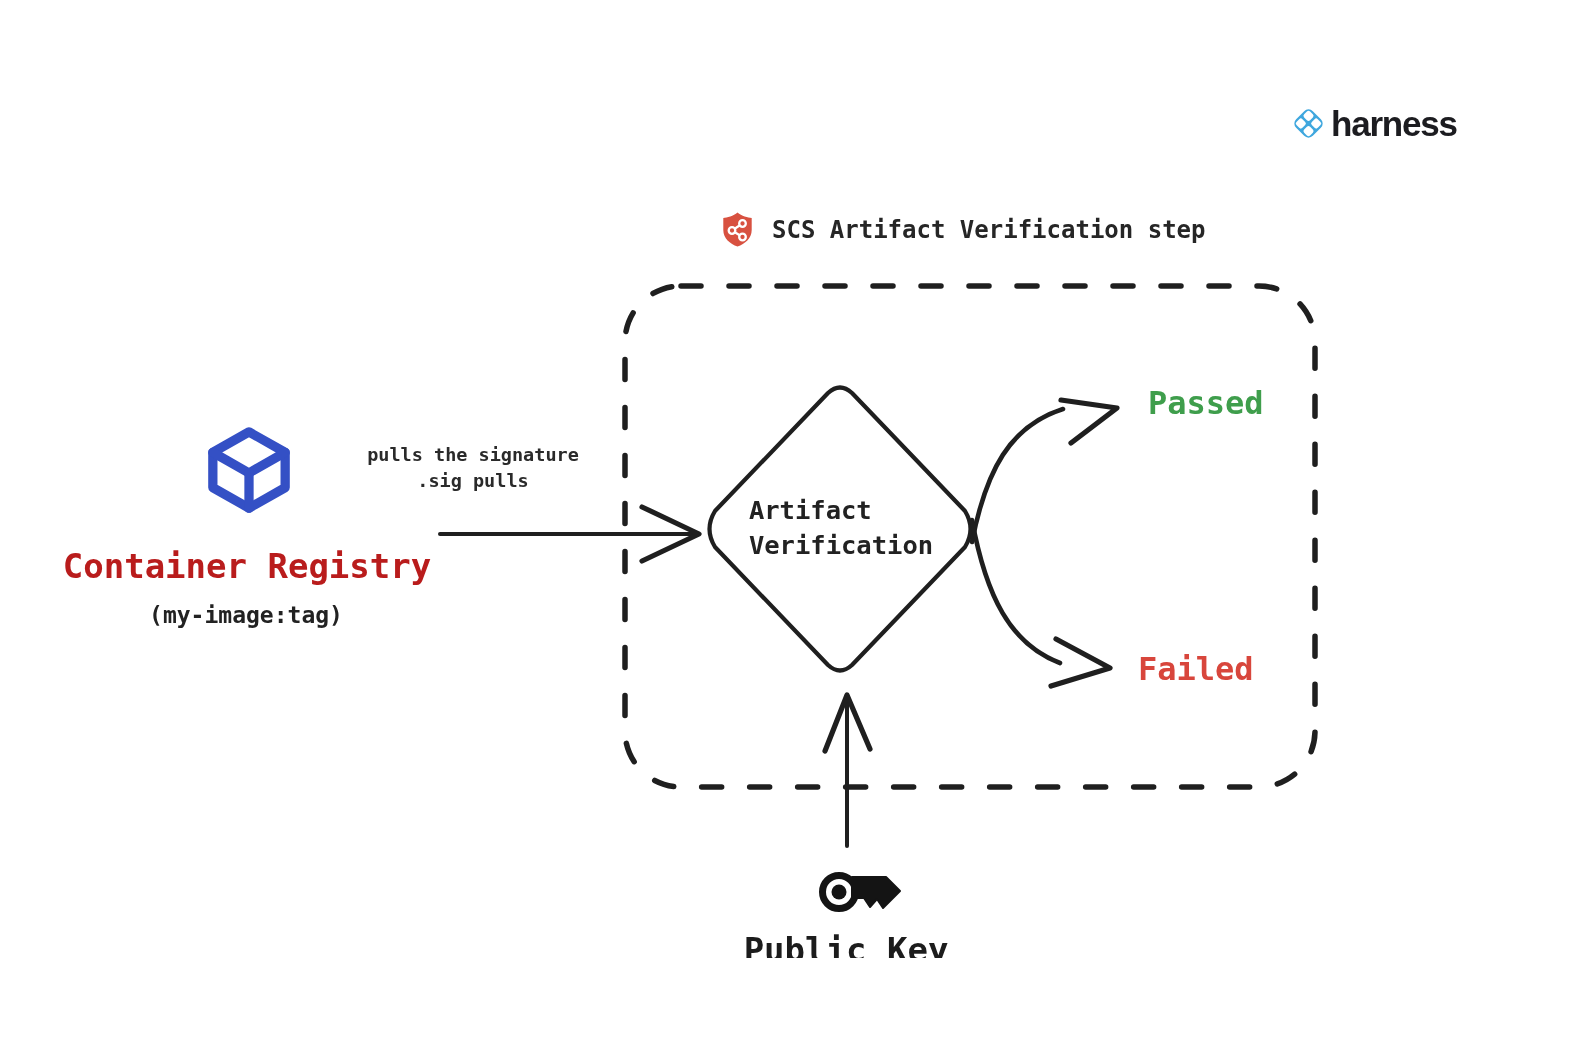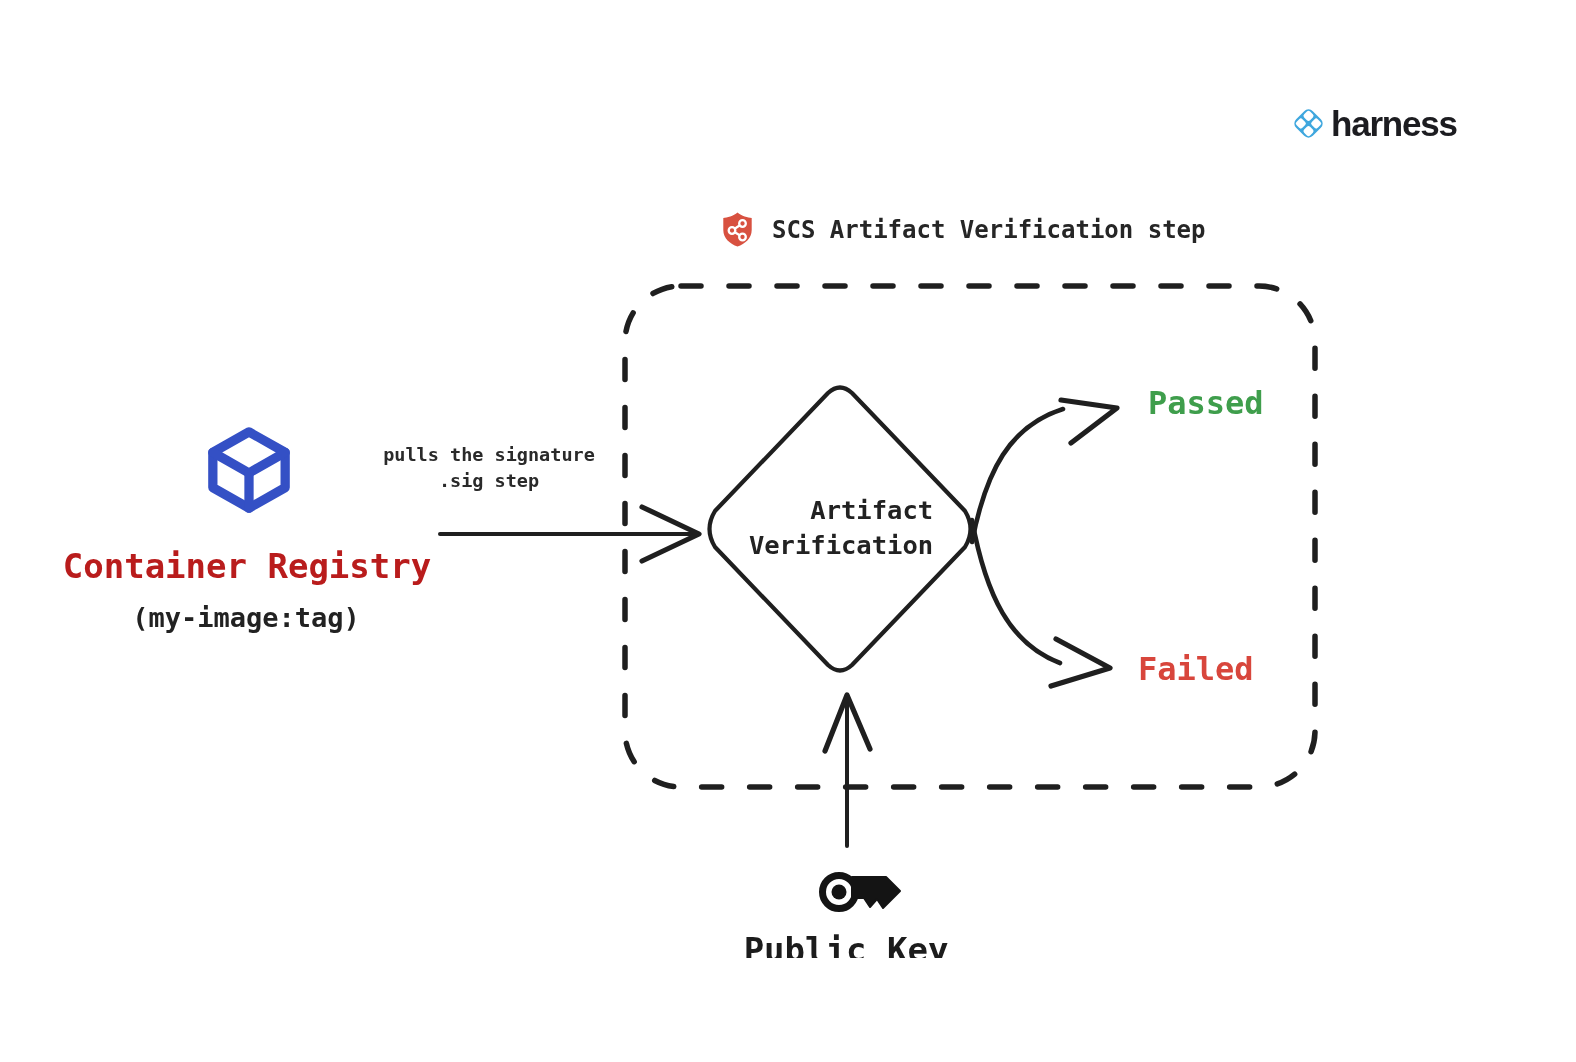--- a/index.html
+++ b/index.html
@@ -17,27 +17,27 @@
     font-family:"Liberation Sans","DejaVu Sans",sans-serif;
     font-weight:700;font-size:35px;letter-spacing:-1.2px;color:#1c1c20;line-height:35px;
   }
 
   
   .step-title-row{left:721px;top:211px;display:flex;align-items:center;gap:18px;}
   .step-title{font-size:24px;font-weight:600;color:#262626;white-space:nowrap;}
 
   
   .registry-name{left:247px;top:546px;transform:translateX(-50%);font-size:34px;font-weight:600;white-space:nowrap;color:#b91c1c;}
-  .registry-tag{left:246px;top:602px;transform:translateX(-50%);font-size:27px;font-weight:600;white-space:nowrap;color:#222;}
+  .registry-tag{left:246px;top:602px;transform:translateX(-50%);font-size:23px;font-weight:600;white-space:nowrap;color:#222;}
 
   
-  .pull-label{left:489px;top:442px;transform:translateX(-50%);text-align:center;font-size:18.5px;font-weight:600;line-height:26px;color:#2a2a2a;white-space:nowrap;}
+  .pull-label{left:473px;top:442px;transform:translateX(-50%);text-align:center;font-size:18.5px;font-weight:600;line-height:26px;color:#2a2a2a;white-space:nowrap;}
 
   
-  .decision-label{left:841px;top:493px;transform:translateX(-50%);text-align:right;font-size:25.5px;font-weight:600;line-height:35px;color:#222;white-space:nowrap;}
+  .decision-label{left:841px;top:493px;transform:translateX(-50%);text-align:left;font-size:25.5px;font-weight:600;line-height:35px;color:#222;white-space:nowrap;}
 
   
   .outcome{font-size:32px;font-weight:600;white-space:nowrap;}
   .outcome-passed{left:1148px;top:384px;color:#3F9E4C;}
   .outcome-failed{left:1138px;top:650px;color:#D8463C;}
 
   
   .public-key-label{left:846px;top:930px;transform:translateX(-50%);font-size:34px;font-weight:600;white-space:nowrap;color:#1c1c1c;}
 </style>
 </head>
@@ -105,21 +105,21 @@
         <path d="M7 27 L44 48 L81 27"></path>
         <path d="M44 48 L44 84"></path>
       </g>
     </svg>
   </div>
   <div class="abs registry-name">Container Registry</div>
   <div class="abs registry-tag">(my-image:tag)</div>
 
   <div class="abs pull-label">
     <span>pulls the signature</span><br>
-    <span>.sig step</span>
+    <span>.sig pulls</span>
   </div>
 
   <div class="abs decision-label">
     <span>Artifact</span><br>
     <span>Verification</span>
   </div>
 
   <div class="abs outcome outcome-passed">Passed</div>
   <div class="abs outcome outcome-failed">Failed</div>
 

